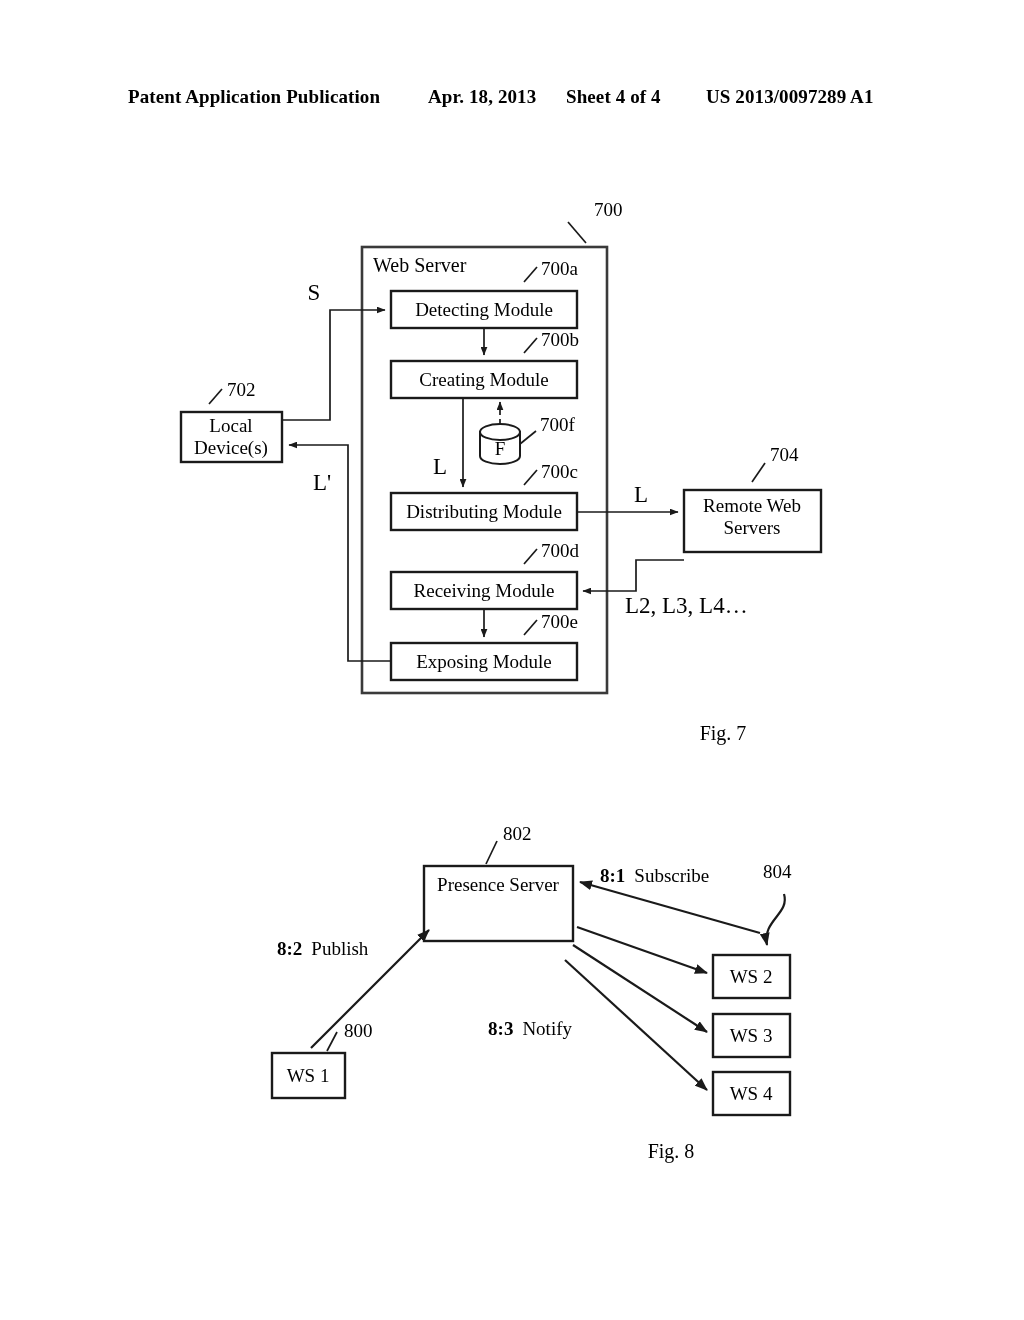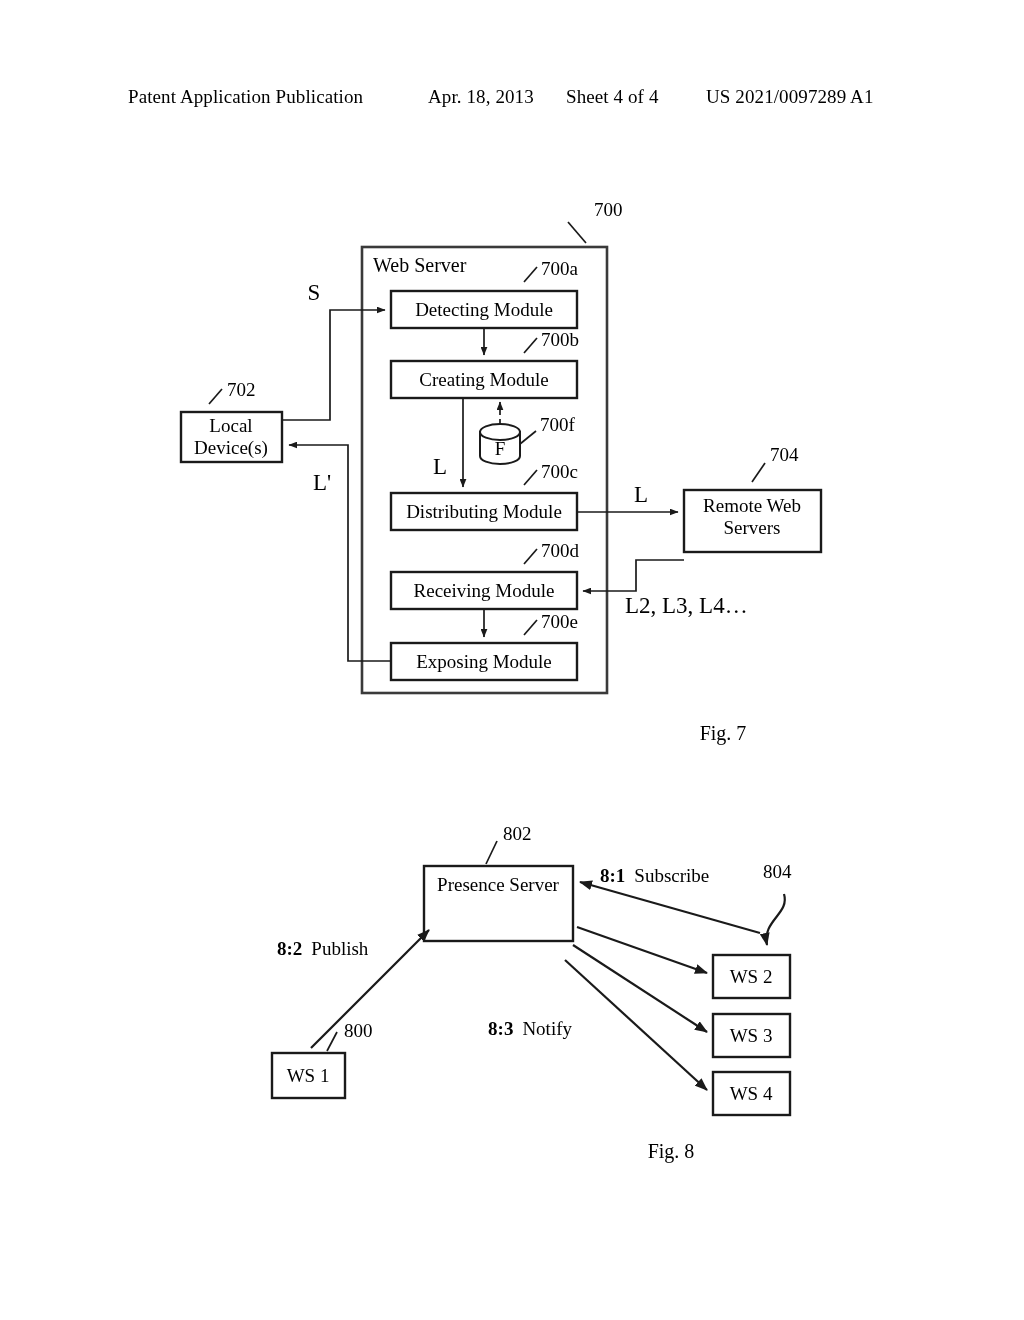--- a/index.html
+++ b/index.html
@@ -18,21 +18,21 @@
   }
   
   .pub-header {
     position: absolute;
     left: 0;
     top: 86px;
     width: 1024px;
     height: 30px;
     display: flex;
     align-items: baseline;
-    font-weight: normal;
+    font-weight: bold;
     font-size: 19px;
     letter-spacing: 0.1px;
   }
   .pub-header .h-pub { position: absolute; left: 128px; }
   .pub-header .h-date { position: absolute; left: 428px; }
   .pub-header .h-sheet { position: absolute; left: 566px; }
   .pub-header .h-num { position: absolute; left: 706px; }
 
   
   svg.figure {
@@ -92,21 +92,21 @@
 </style>
 </head>
 <body>
 
 <div class="page">
 
   <div class="pub-header">
     <span class="h-pub">Patent Application Publication</span>
     <span class="h-date">Apr. 18, 2013</span>
     <span class="h-sheet">Sheet 4 of 4</span>
-    <span class="h-num">US 2021/0097289 A1</span>
+    <span class="h-num">US 2013/0097289 A1</span>
   </div>
 
   <svg class="figure" width="1024" height="780" viewBox="0 0 1024 780">
     <defs>
       <marker id="ah" markerWidth="9" markerHeight="7" refX="8.4" refY="3.5" orient="auto" markerUnits="userSpaceOnUse">
         <path d="M0,0 L9,3.5 L0,7 Z" fill="#1a1a1a"></path>
       </marker>
       <marker id="ah2" markerWidth="11" markerHeight="9" refX="10.2" refY="4.5" orient="auto" markerUnits="userSpaceOnUse">
         <path d="M0,0 L11,4.5 L0,9 Z" fill="#1a1a1a"></path>
       </marker>

